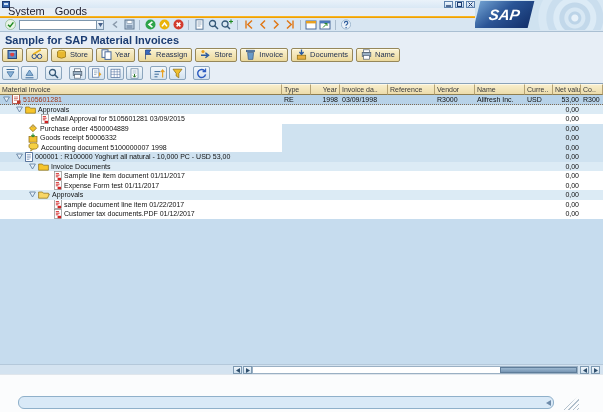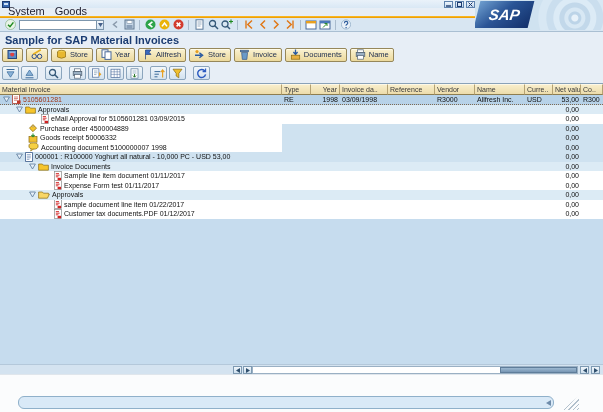--- a/index.html
+++ b/index.html
@@ -306,21 +306,21 @@
         </svg>
       </span>
       <span>Year</span>
     </button>
     <button class="abtn">
       <span style="display: flex;">
         <svg width="10" height="11" viewBox="0 0 10 11">
           <path d="M2.5 10.4 V1 h5.5 l-2 2.2 2 2.2 h-5.5" fill="#3a6ac0" stroke="#1a3a7a" stroke-width="0.7"></path>
         </svg>
       </span>
-      <span>Allfresh</span>
+      <span>Reassign</span>
     </button>
     <button class="abtn">
       <span style="display: flex;">
         <svg width="11" height="11" viewBox="0 0 11 11">
           <circle cx="3" cy="2.6" r="1.6" fill="#e8a020"></circle>
           <path d="M1 6.2 h6.2 M5.4 3.8 L8.6 6.2 L5.4 8.8" stroke="#2a5aa0" stroke-width="1.4" fill="none"></path>
         </svg>
       </span>
       <span>Store</span>
     </button>

